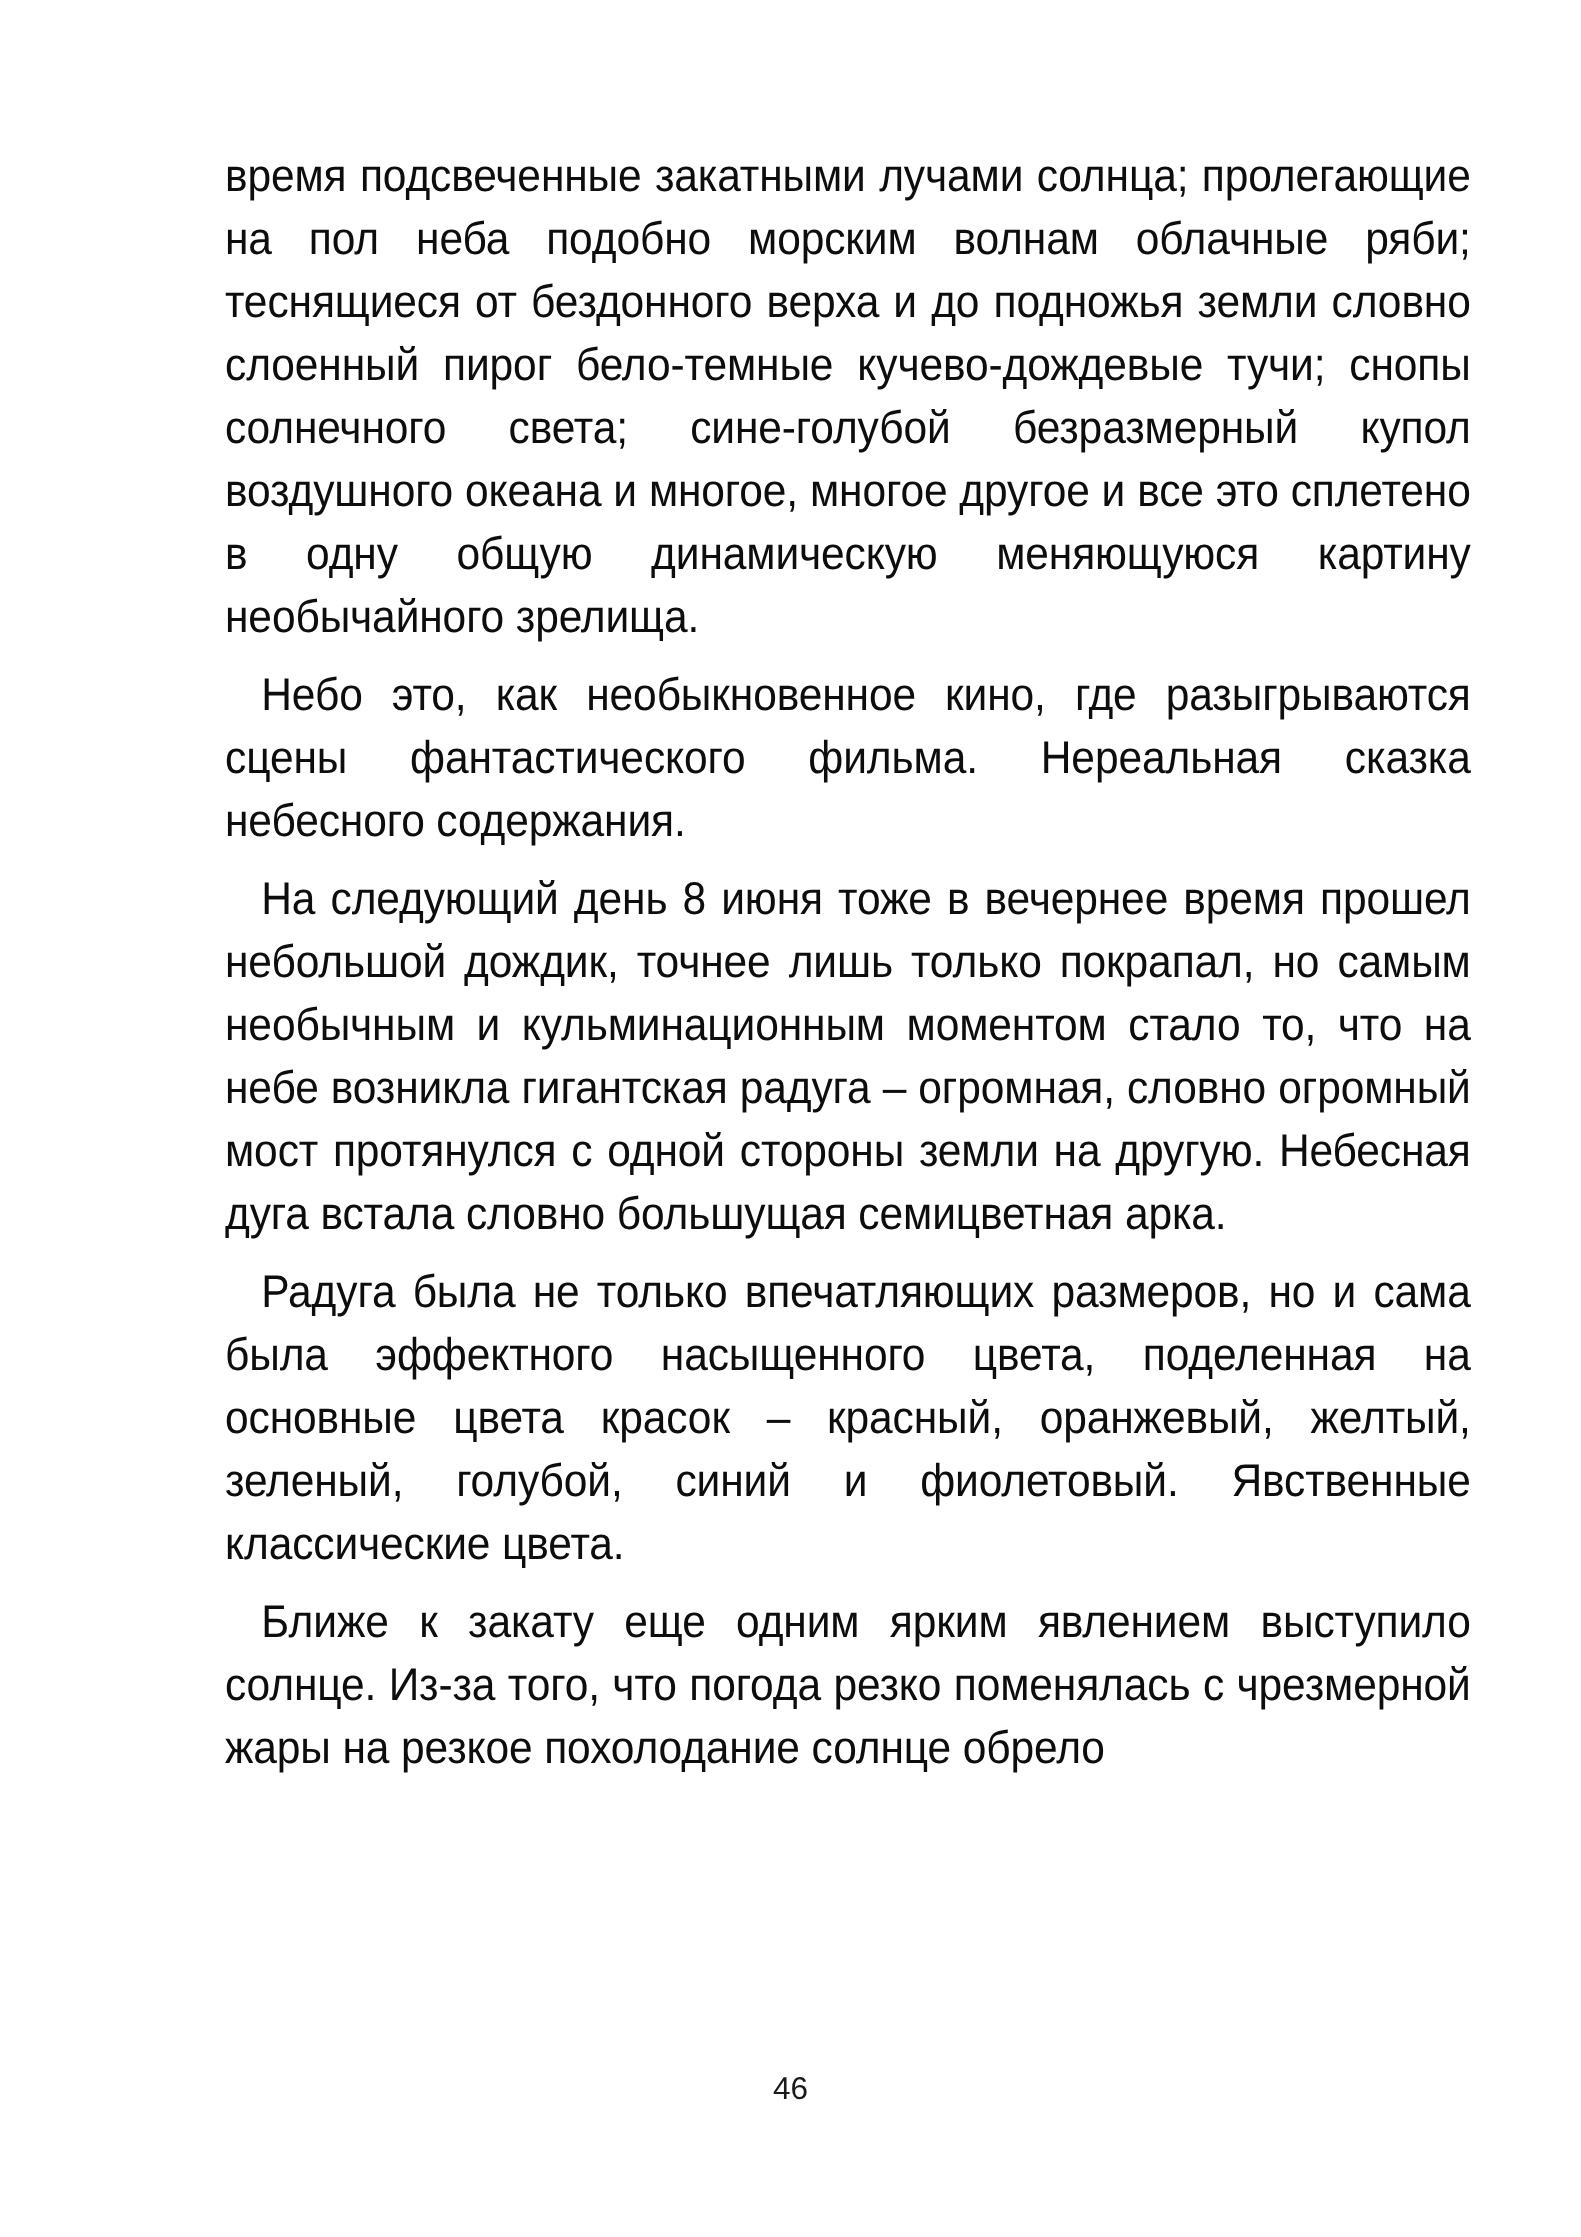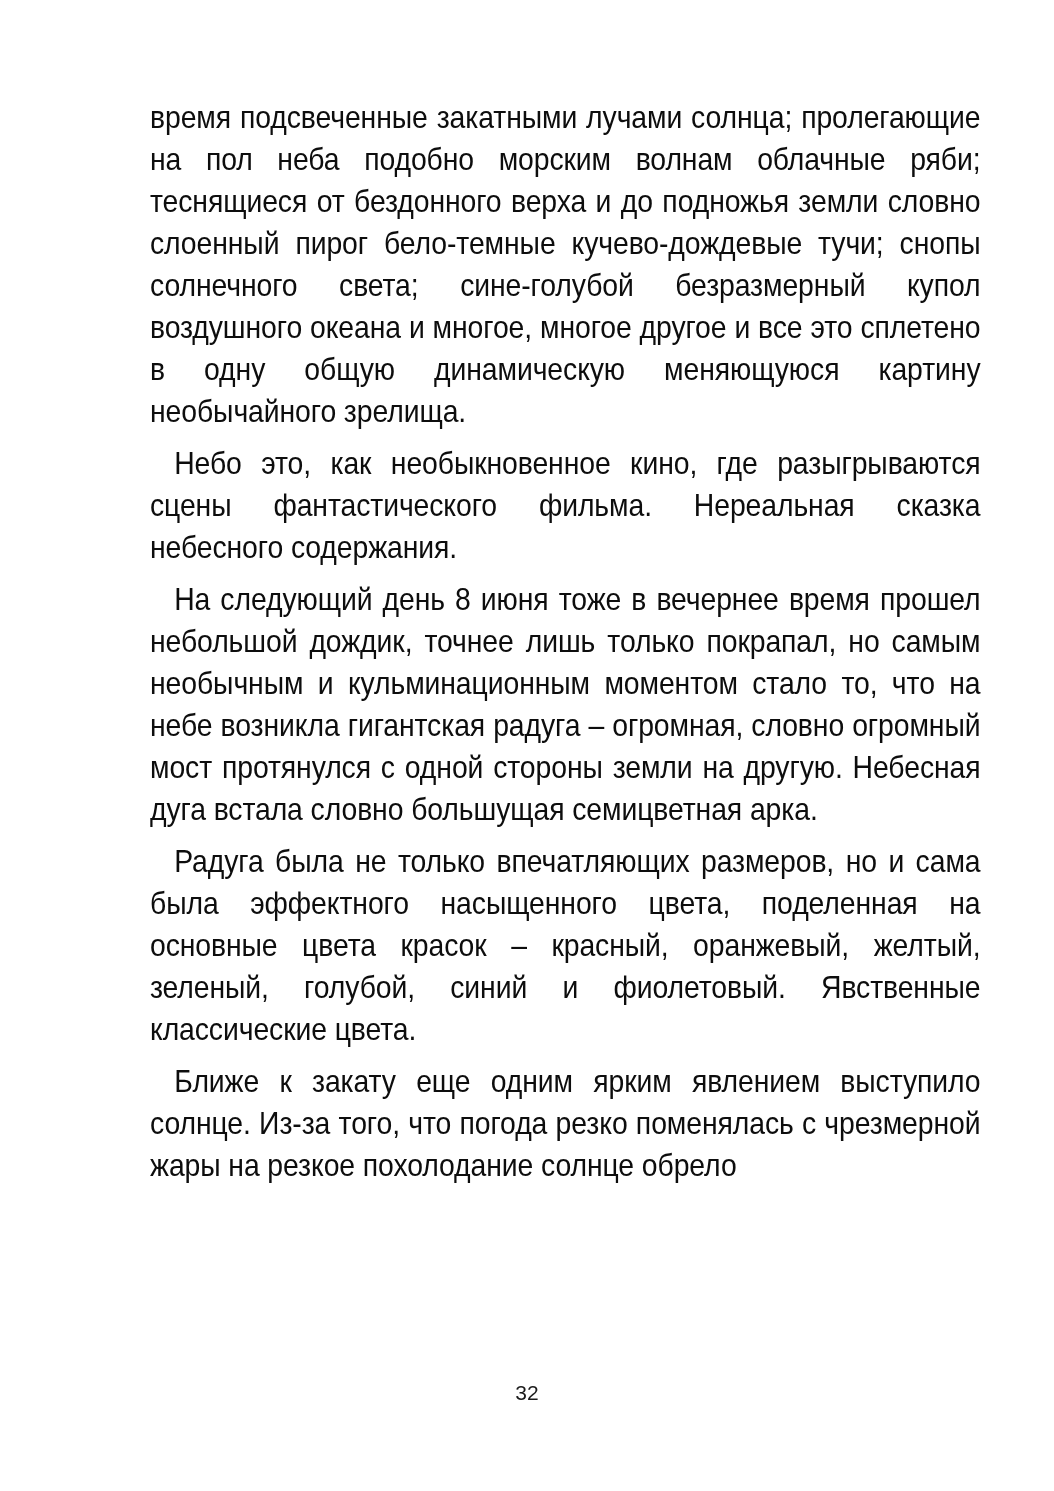--- a/index.html
+++ b/index.html
@@ -76,15 +76,15 @@
     <p class="para">Небо это, как необыкновенное кино, где разыгрываются сцены фантастического фильма. Нереальная сказка небесного содержания.</p>
 
     <p class="para">На следующий день 8 июня тоже в вечернее время прошел небольшой дождик, точнее лишь только покрапал, но самым необычным и кульминационным моментом стало то, что на небе возникла гигантская радуга – огромная, словно огромный мост протянулся с одной стороны земли на другую. Небесная дуга встала словно большущая семицветная арка.</p>
 
     <p class="para">Радуга была не только впечатляющих размеров, но и сама была эффектного насыщенного цвета, поделенная на основные цвета красок – красный, оранжевый, желтый, зеленый, голубой, синий и фиолетовый. Явственные классические цвета.</p>
 
     <p class="para">Ближе к закату еще одним ярким явлением выступило солнце. Из-за того, что погода резко поменялась с чрезмерной жары на резкое похолодание солнце обрело</p>
 
   </div>
 
-  <div class="page-number">32</div>
+  <div class="page-number">46</div>
 
 </div>
 
 </body></html>

